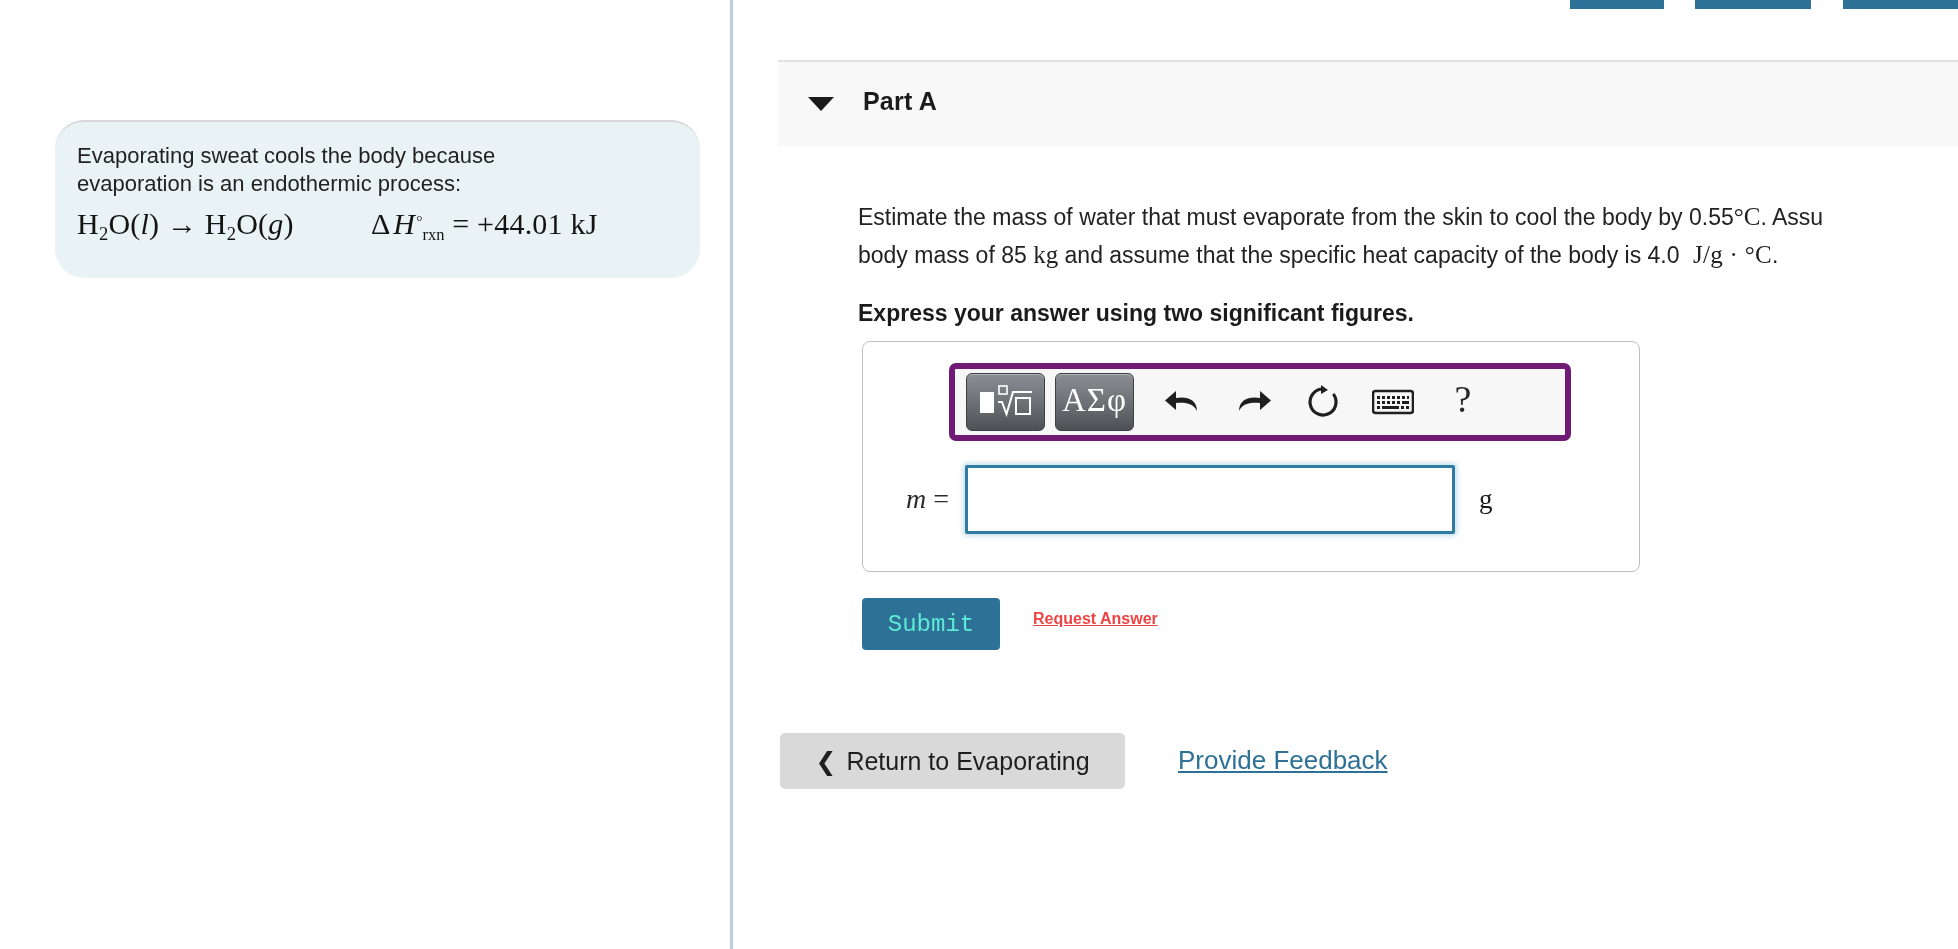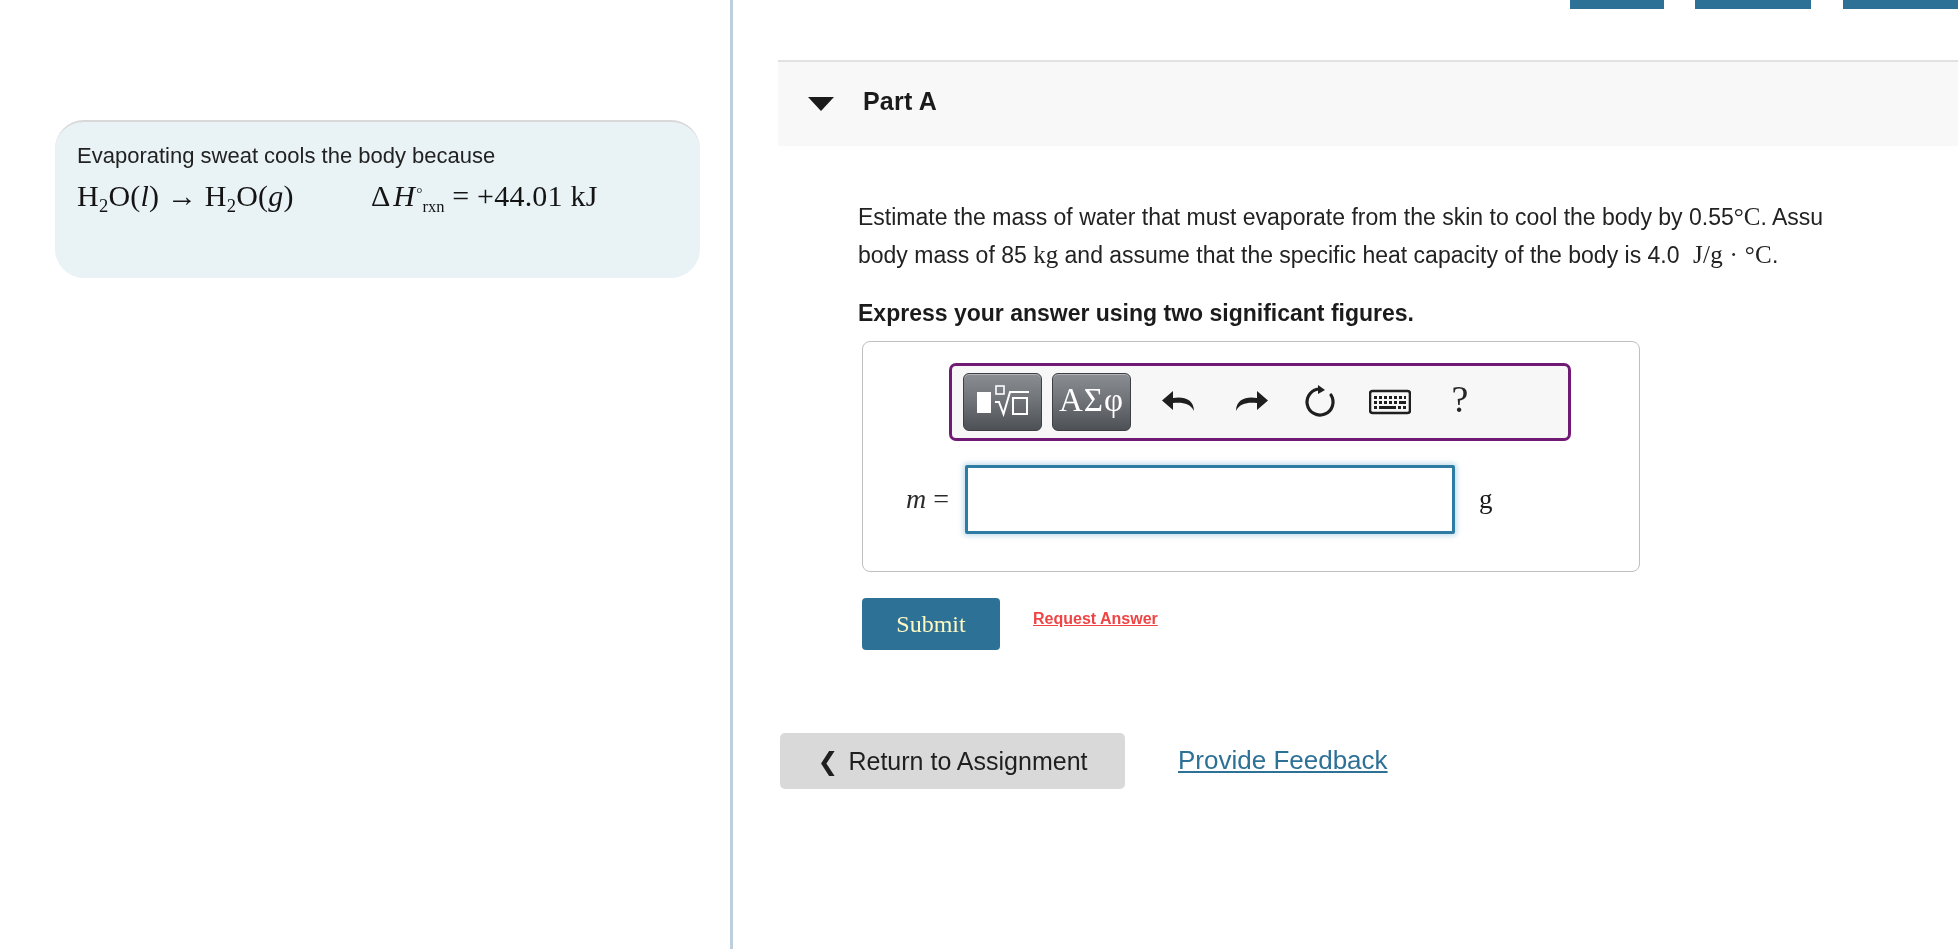--- a/index.html
+++ b/index.html
@@ -152,21 +152,21 @@
     box-sizing: border-box;
   }
 
   
   #math-toolbar {
     position: absolute;
     left: 86px;
     top: 21px;
     width: 622px;
     height: 78px;
-    border: 3px solid #701a75;
+    border: 6px solid #701a75;
     border-radius: 7px;
     background: #f7f7f7;
     box-sizing: border-box;
     display: flex;
     align-items: center;
     padding-left: 11px;
   }
   .tb-btn {
     width: 79px;
     height: 58px;
@@ -247,23 +247,23 @@
   
   #submit-button {
     position: absolute;
     left: 862px;
     top: 598px;
     width: 138px;
     height: 52px;
     background: #2e7196;
     border: none;
     border-radius: 4px;
-    color: #fef9c3;
+    color: #5eead4;
     font-size: 24px;
-    font-family: Liberation Serif, serif;
+    font-family: Liberation Mono, monospace;
     cursor: pointer;
   }
   #request-answer-link {
     position: absolute;
     left: 1033px;
     top: 610px;
     font-size: 16px;
     font-weight: bold;
     color: #ef4444;
     text-decoration: underline;
@@ -304,20 +304,21 @@
 <body>
 
 <div class="top-bar-stub" id="top-stub-1"></div>
 <div class="top-bar-stub" id="top-stub-2"></div>
 <div class="top-bar-stub" id="top-stub-3"></div>
 
 <div id="vertical-divider"></div>
 
 <div id="info-panel">
   <div class="para">Evaporating sweat cools the body because</div>
+  <div class="para">evaporation is an endothermic process:</div>
   <div class="eqn-row">
     <span>H<span class="sub">2</span>O(<span class="ital">l</span>)</span>
     <span>→</span>
     <span>H<span class="sub">2</span>O(<span class="ital">g</span>)</span>
     <span class="gap"></span>
     <span>Δ</span><span class="hsym"> <span>H</span><span class="hsup">°</span><span class="hsub">rxn</span></span>
     <span>=</span>
     <span>+44.01 kJ</span>
   </div>
 </div>
@@ -407,15 +408,15 @@
     <input id="answer-input" type="text" value="" placeholder="" style="">
     <div id="answer-units">g</div>
   </div>
 </div>
 
 <button id="submit-button">Submit</button>
 <a id="request-answer-link">Request Answer</a>
 
 <button id="return-button">
   <span id="return-chevron-icon">❮</span>
-  <span>Return to Assignment</span>
+  <span>Return to Evaporating</span>
 </button>
 <a id="provide-feedback-link">Provide Feedback</a>
 
 </body></html>

